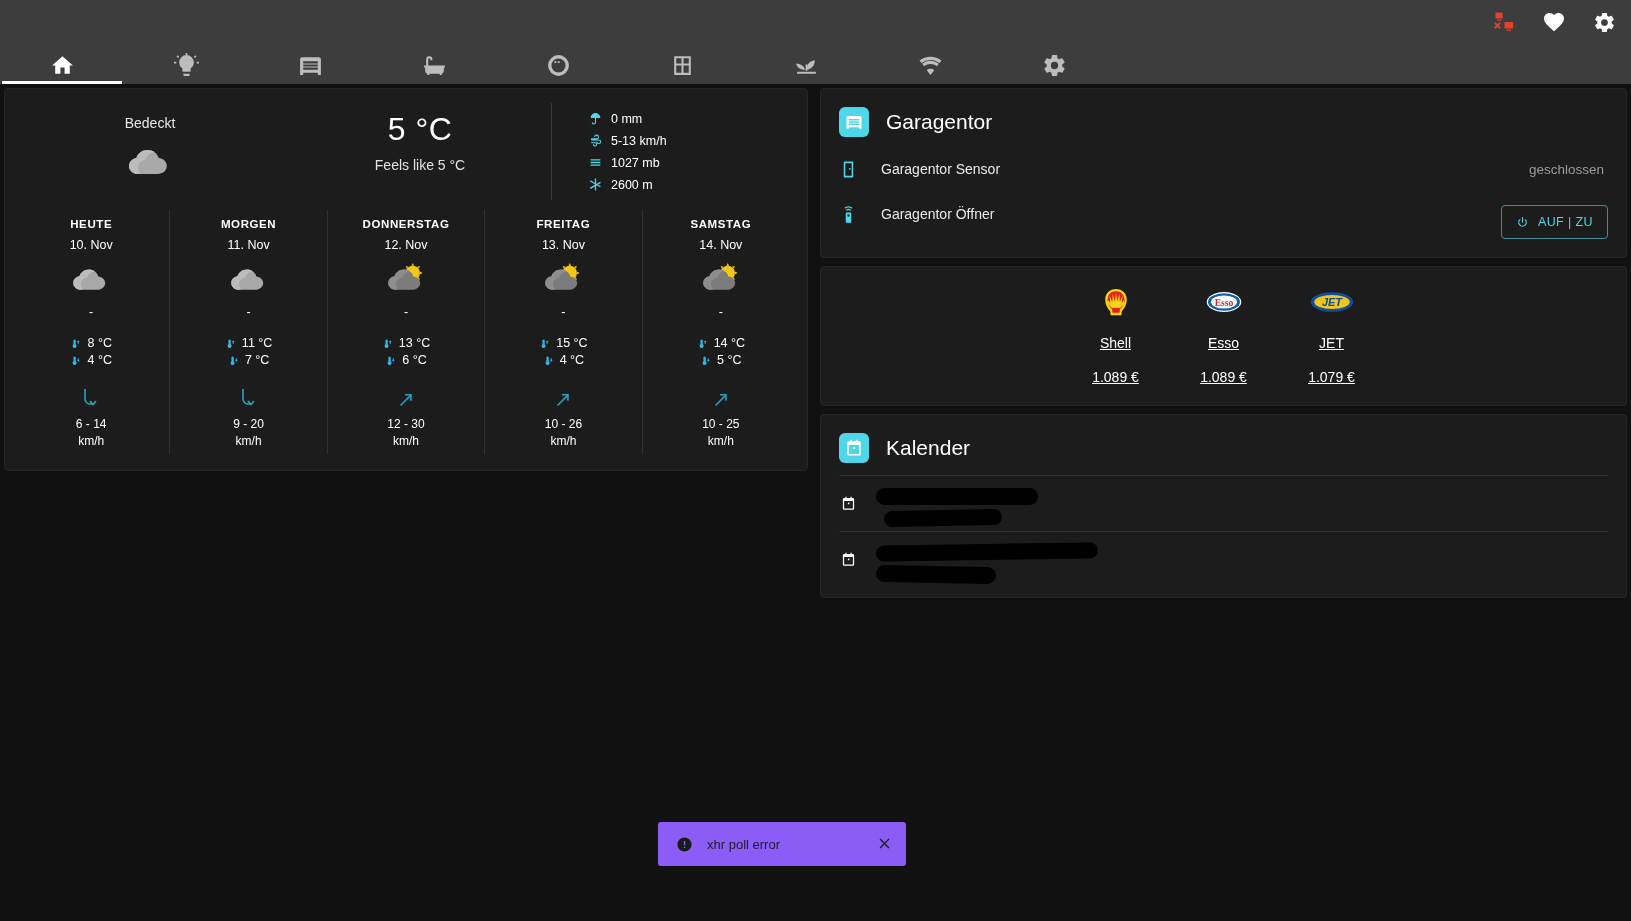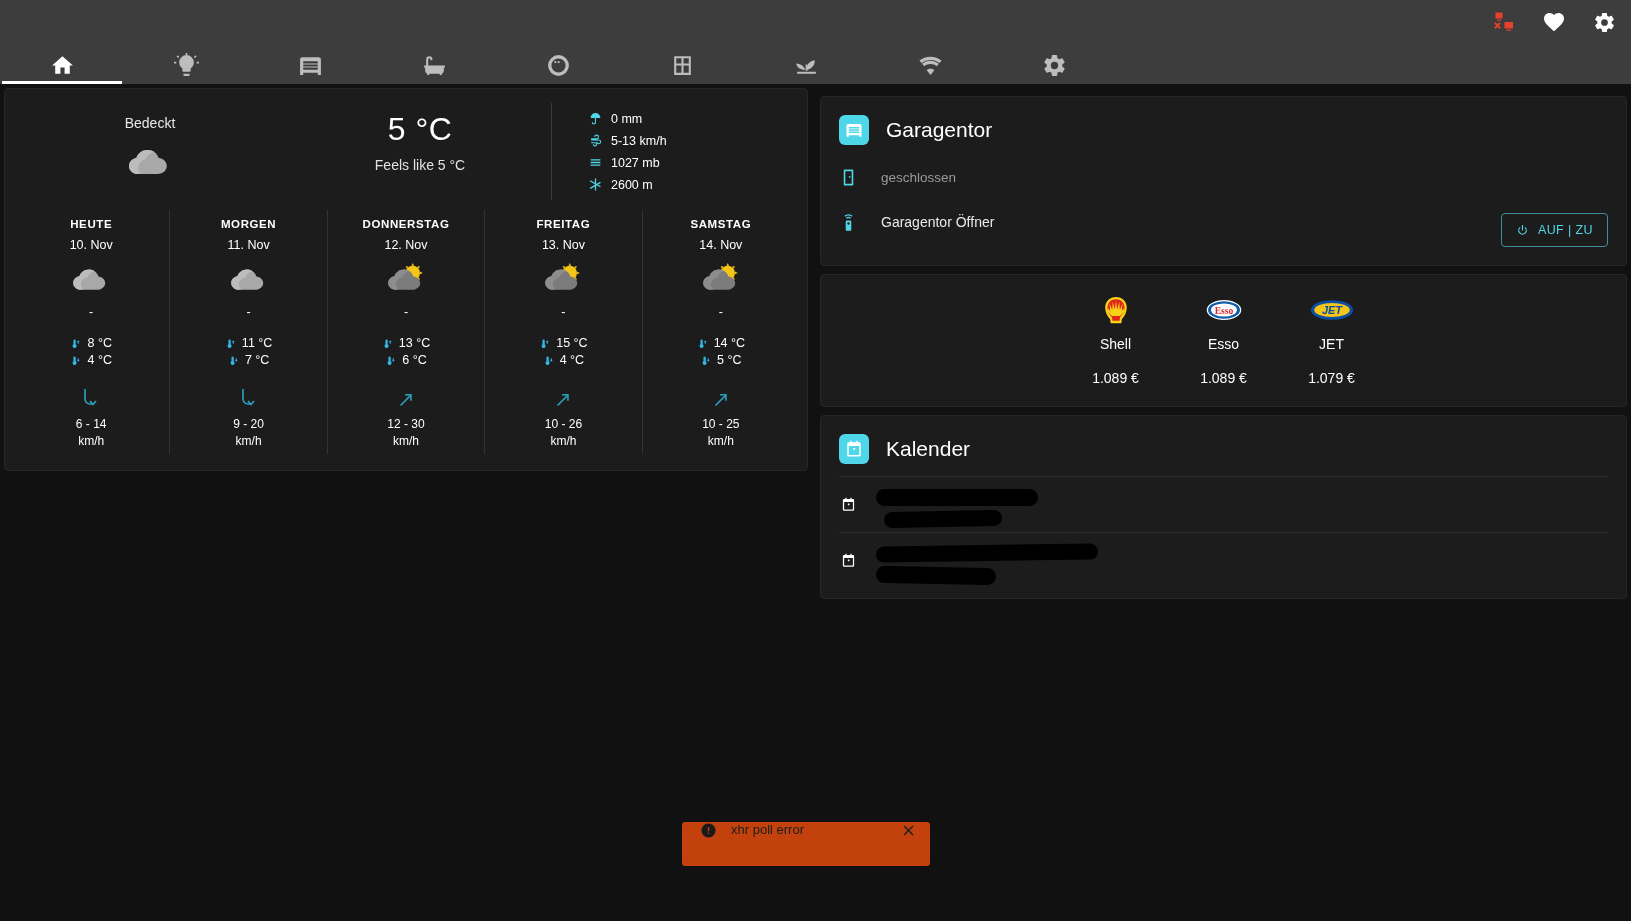--- a/index.html
+++ b/index.html
@@ -35,21 +35,21 @@
   .tab svg { display: block; fill: #bdbdbd; }
   .tab.active svg { fill: #ffffff; }
   .tab.active::after {
     content: ""; position: absolute; left: 2px; right: 2px; bottom: 0;
     height: 3px; background: #ffffff;
   }
 
   
   .cols { position: absolute; top: 84px; left: 0; width: 1631px; height: 837px; }
   .col-left { position: absolute; left: 0; top: 0; width: 812px; padding: 4px 4px 0 4px; }
-  .col-right { position: absolute; left: 816px; top: 8px; width: 815px; padding: 4px 4px 0 4px; }
+  .col-right { position: absolute; left: 816px; top: 0; width: 815px; padding: 4px 4px 0 4px; }
 
   .card {
     background: #1c1c1c;
     border: 1px solid #262626;
     border-radius: 4px;
     margin-bottom: 8px;
   }
 
   
   .clock-card { height: 116px; display: flex; align-items: center; justify-content: center; }
@@ -111,44 +111,44 @@
     border: 1px solid #3f8d99; border-radius: 4px; background: transparent;
     color: #4fd6e8; font-size: 12.5px; font-family: "Liberation Sans", sans-serif;
     padding: 9px 14px; display: inline-flex; align-items: center; gap: 9px; cursor: pointer;
     letter-spacing: .4px;
     margin-top: 16px;
   }
   .btn-outline svg { fill: #4fd6e8; display: block; }
 
   
   .fuel-card { padding: 18px 0 20px 0; display: flex; justify-content: center; gap: 0; }
-  .fuel-item { width: 108px; text-align: center; }
+  .fuel-item { width: 108px; text-align: center; text-decoration: underline; }
   .fuel-logo { height: 34px; display: flex; align-items: center; justify-content: center; }
-  .fuel-name { font-size: 14px; color: #ffffff; margin-top: 9px; }
+  .fuel-name { font-size: 14px; color: #ffffff; margin-top: 16px; }
   .fuel-price { font-size: 14px; color: #ffffff; margin-top: 18px; }
 
   
   .cal-list { padding: 12px 18px 10px 18px; }
   .cal-item {
     display: flex; align-items: flex-start; gap: 20px;
     border-top: 1px solid #2e2e2e; padding: 14px 0 14px 2px; min-height: 56px;
   }
   .cal-item:first-child { border-top: 1px solid #2e2e2e; }
   .cal-item .cal-ico { padding-top: 6px; }
   .cal-item .cal-ico svg { fill: #ffffff; display: block; }
   .cal-body { flex: 1; position: relative; }
   .cal-summary { font-size: 13px; color: #dedede; white-space: nowrap; }
   .cal-time { font-size: 13px; color: #4fd6e8; margin-top: 6px; white-space: nowrap; }
   .redact { position: absolute; background: #000000; border-radius: 9px; }
 
   
   .toast {
-    position: absolute; left: 682px; top: 822px; width: 248px; height: 44px;
-    background: #c2410c; border-radius: 3px;
-    display: flex; padding: 0 12px 0 18px; gap: 14px;
+    position: absolute; left: 658px; top: 822px; width: 248px; height: 44px;
+    background: #8b5cf6; border-radius: 3px;
+    display: flex; align-items: center; padding: 0 12px 0 18px; gap: 14px;
   }
   .toast-icon svg { display: block; fill: #1a1a1a; }
   .toast-msg { flex: 1; font-size: 13px; color: #1e1e1e; }
   .toast-close { width: 18px; height: 18px; cursor: pointer; }
   .toast-close svg { display: block; fill: #1e1e1e; }
 </style>
 </head>
 <body>
 
 <div class="app">
@@ -489,20 +489,21 @@
           <span class="card-title">Garagentor</span>
         </div>
 
         <div class="rows">
           <div class="erow">
             <span class="erow-icon">
               <svg width="19" height="19" viewBox="0 0 24 24">
                   <path d="M7 2h10a1 1 0 0 1 1 1v18a1 1 0 0 1-1 1H7a1 1 0 0 1-1-1V3a1 1 0 0 1 1-1m1 2v16h8V4zm6.6 7.2a1.1 1.1 0 1 1-2.2 0 1.1 1.1 0 0 1 2.2 0"></path>
                 </svg>
             </span>
+            <span class="erow-name">Garagentor Sensor</span>
             <span class="erow-state">geschlossen</span>
           </div>
 
           <div class="erow">
             <span class="erow-icon">
               <svg width="19" height="19" viewBox="0 0 24 24">
                   <path d="M12 1.5a7.4 7.4 0 0 0-5.2 2.1l1.2 1.2a5.7 5.7 0 0 1 8 0l1.2-1.2A7.4 7.4 0 0 0 12 1.5m0 3.3c-1.2 0-2.4.5-3.3 1.4l1.2 1.2a3 3 0 0 1 4.2 0l1.2-1.2A4.6 4.6 0 0 0 12 4.8M10 9.5h4a1.5 1.5 0 0 1 1.5 1.5v10a1.5 1.5 0 0 1-1.5 1.5h-4A1.5 1.5 0 0 1 8.5 21V11A1.5 1.5 0 0 1 10 9.5m2 2.3a1.5 1.5 0 1 0 0 3 1.5 1.5 0 0 0 0-3"></path>
                 </svg>
             </span>
             <span class="erow-name">Garagentor Öffner</span>

